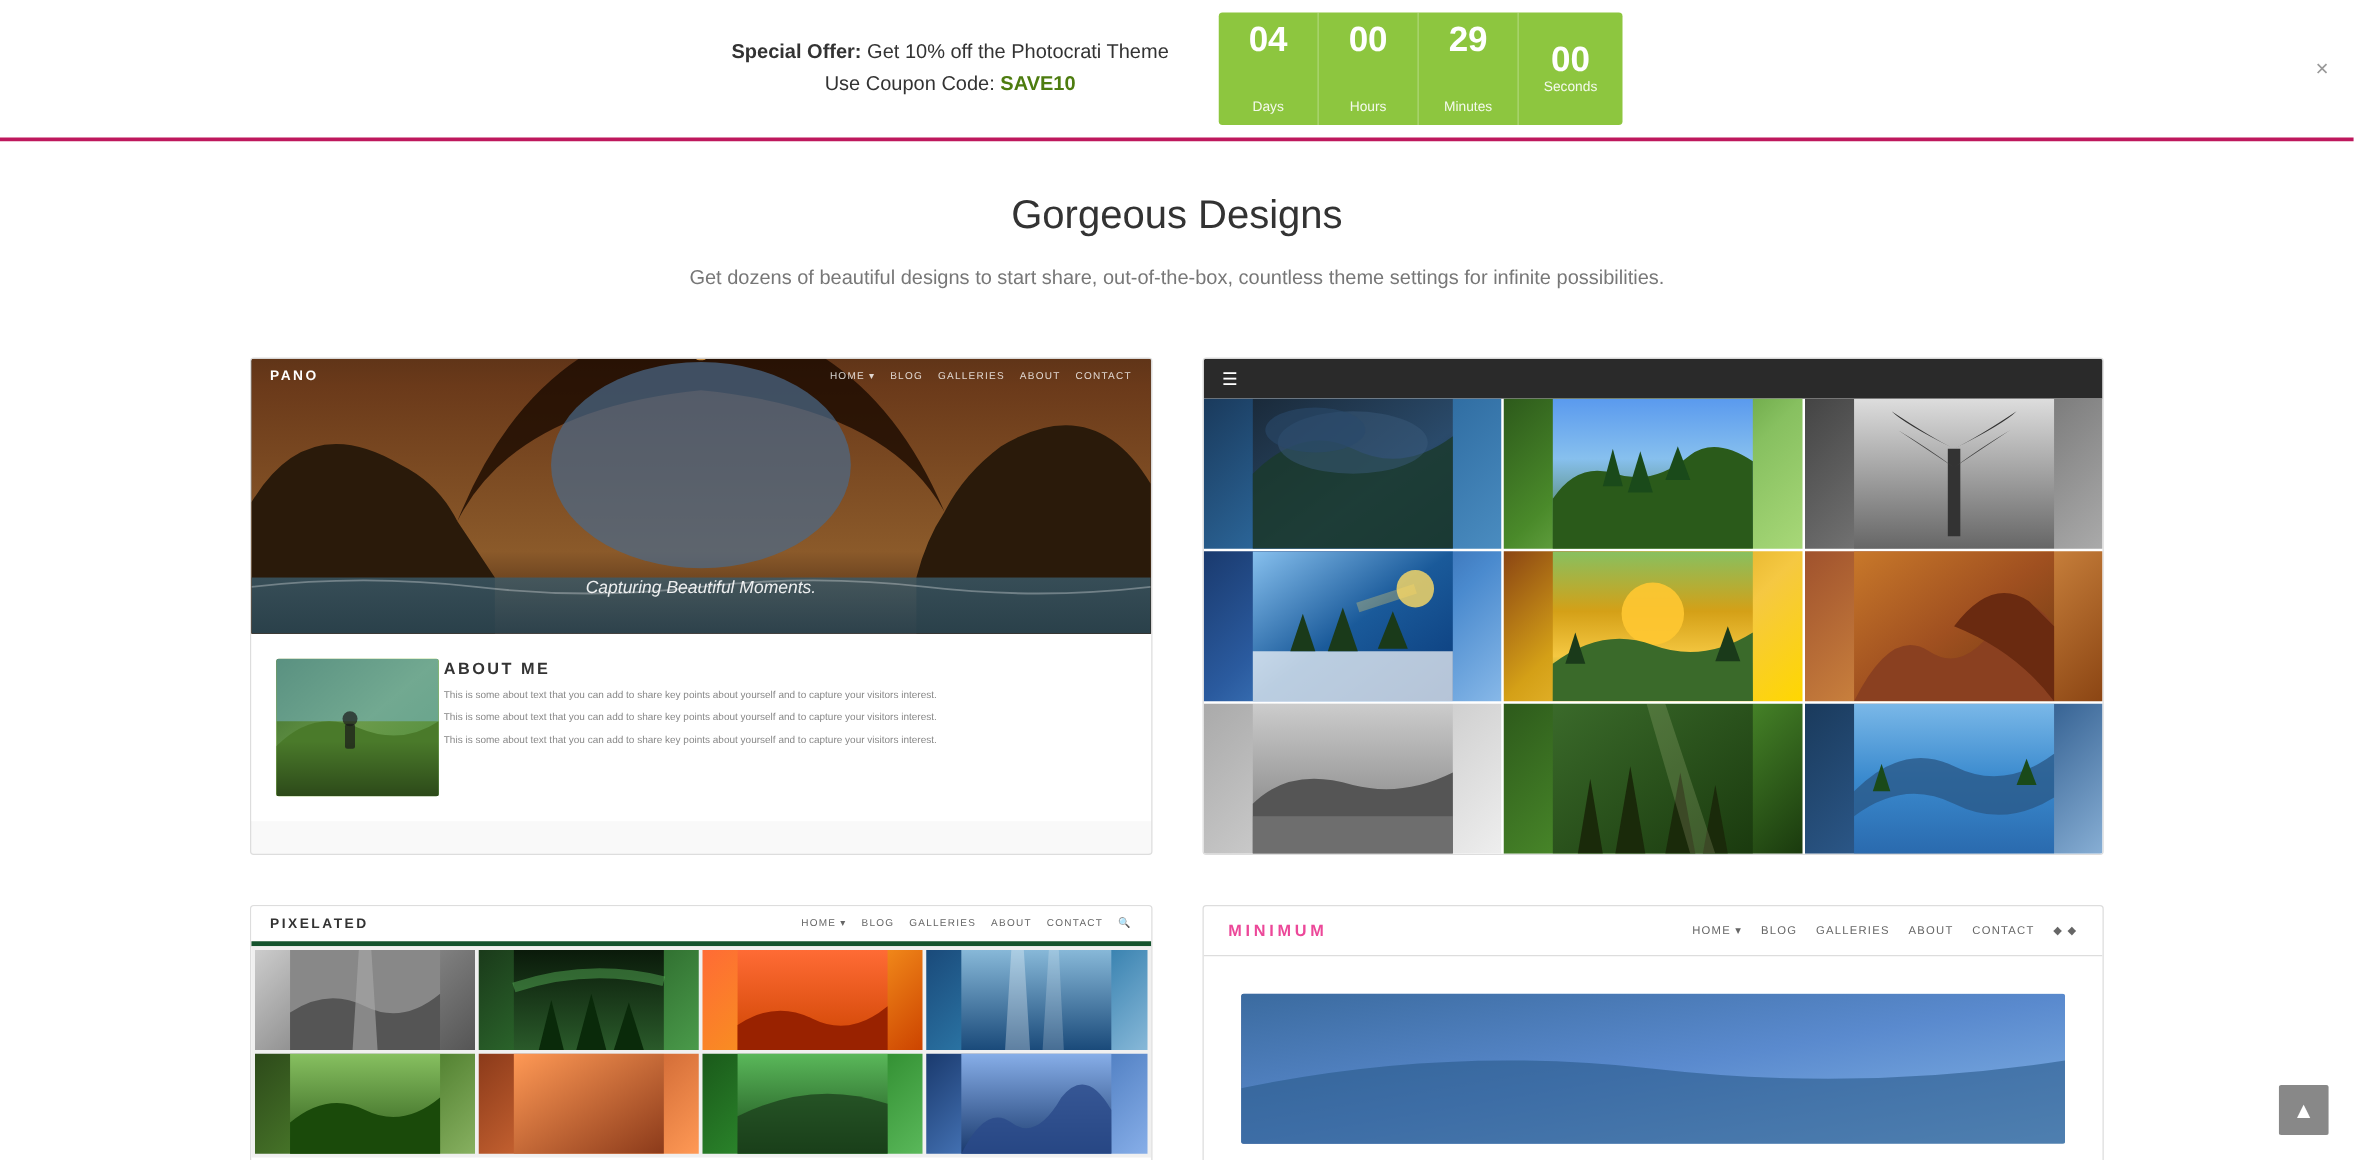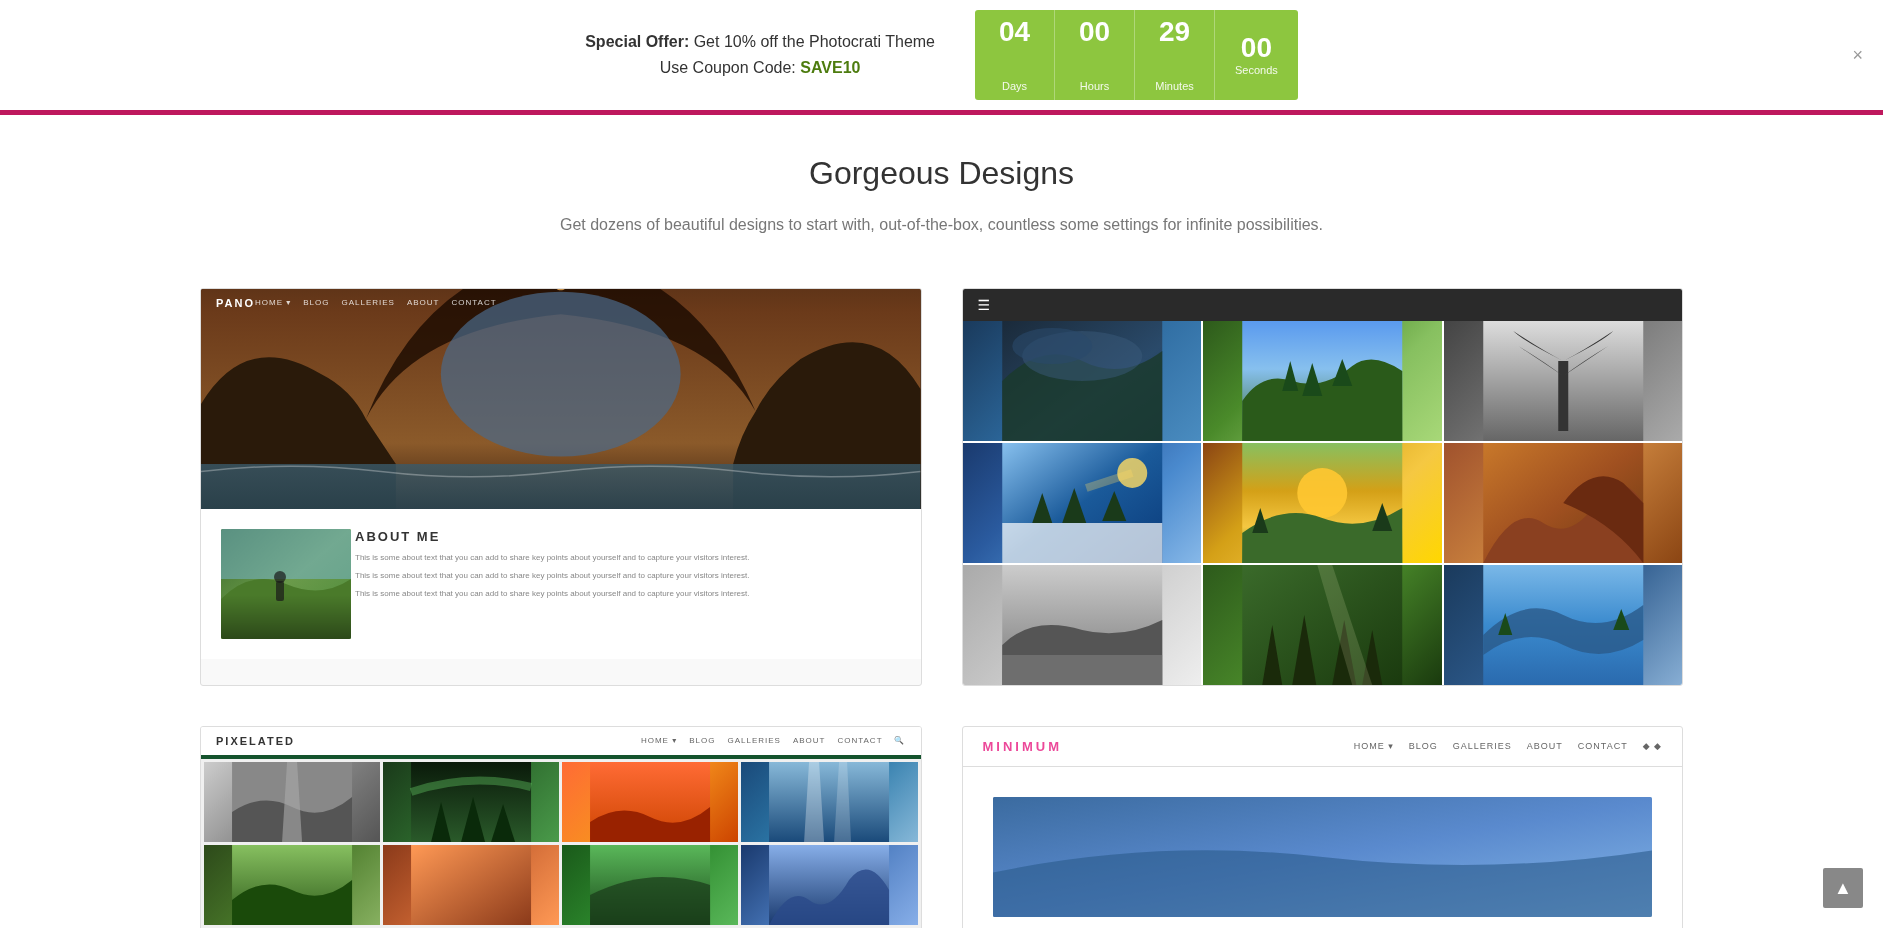--- a/index.html
+++ b/index.html
@@ -13,21 +13,21 @@
     }
 
     
     .top-banner {
       display: flex;
       align-items: center;
       justify-content: center;
       padding: 10px 40px;
       position: relative;
       background: #fff;
-      border-bottom: 5px solid #be185d;
+      border-bottom: 3px solid #be185d;
       min-height: 73px;
     }
 
     .offer-text {
       text-align: center;
       font-size: 16px;
       line-height: 1.6;
       color: #333;
     }
     .offer-text .bold {
@@ -141,21 +141,21 @@
         radial-gradient(ellipse at 50% 60%, rgba(180,120,60,0.4) 0%, transparent 50%),
         linear-gradient(to bottom, rgba(0,0,0,0.2) 0%, rgba(0,0,0,0.4) 100%);
     }
     .pano-nav {
       position: absolute;
       top: 8px;
       left: 0;
       right: 0;
       display: flex;
       align-items: center;
-      justify-content: flex-start;
+      justify-content: space-between;
       padding: 0 15px;
     }
     .pano-logo {
       color: #fff;
       font-size: 11px;
       font-weight: bold;
       letter-spacing: 2px;
     }
     .pano-nav-links {
       display: flex;
@@ -406,21 +406,21 @@
       <span class="countdown-label">Seconds</span>
     </div>
   </div>
 
   <button class="close-btn">×</button>
 </div>
 
 <div class="main-content">
 
   <h1 class="section-title">Gorgeous Designs</h1>
-  <p class="section-subtitle">Get dozens of beautiful designs to start with, out-of-the-box, countless some settings for infinite possibilities.</p>
+  <p class="section-subtitle">Get dozens of beautiful designs to start share, out-of-the-box, countless theme settings for infinite possibilities.</p>
 
   <div class="designs-grid">
 
     <div class="design-card pano-card">
       <div class="pano-hero">
 
         <svg viewBox="0 0 480 220" style="position:absolute;bottom:0;left:0;width:100%;height:100%;" preserveAspectRatio="xMidYMax slice">
 
           <defs>
             <linearGradient id="skyGrad" x1="0" y1="0" x2="0" y2="1">
@@ -454,20 +454,21 @@
         <div class="pano-nav">
           <span class="pano-logo">PANO</span>
           <div class="pano-nav-links">
             <span class="pano-nav-link">HOME ▾</span>
             <span class="pano-nav-link">BLOG</span>
             <span class="pano-nav-link">GALLERIES</span>
             <span class="pano-nav-link">ABOUT</span>
             <span class="pano-nav-link">CONTACT</span>
           </div>
         </div>
+        <div class="pano-tagline">Capturing Beautiful Moments.</div>
       </div>
       <div class="pano-about">
         <div class="pano-about-img">
           <svg viewBox="0 0 130 110" style="width:100%;height:100%;position:absolute;top:0;left:0;">
             <defs>
               <linearGradient id="aboutImgGrad" x1="0" y1="0" x2="1" y2="1">
                 <stop offset="0%" stop-color="#3a6a2a"></stop>
                 <stop offset="50%" stop-color="#6a9a4a"></stop>
                 <stop offset="100%" stop-color="#4a8a3a"></stop>
               </linearGradient>

